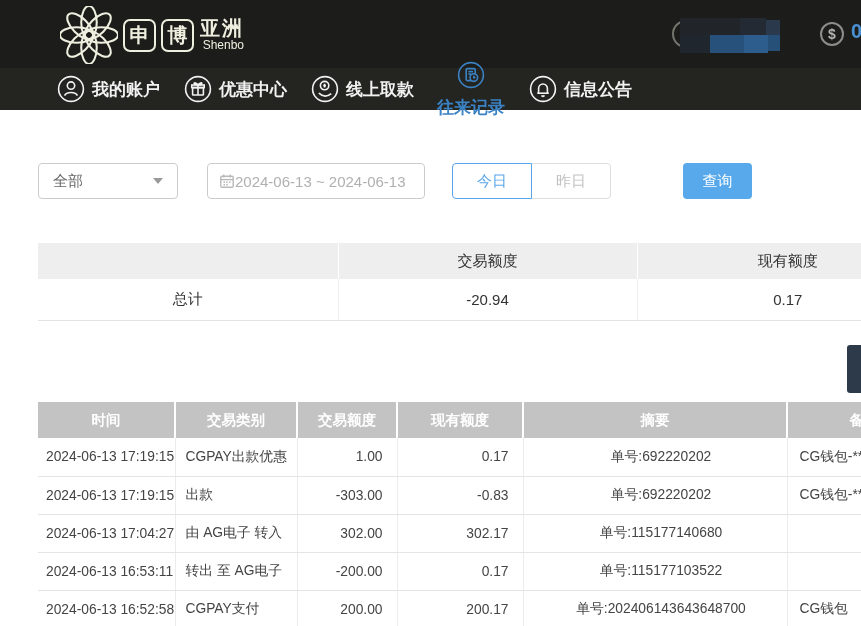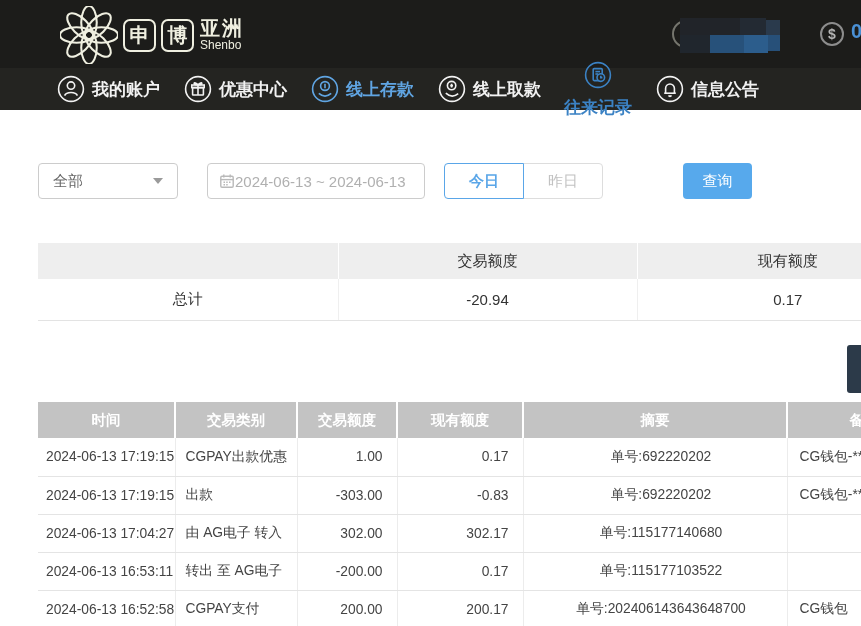--- a/index.html
+++ b/index.html
@@ -6,21 +6,21 @@
   html,body { background:#fff; }
   body { font-family:"Liberation Sans","DejaVu Sans",sans-serif; }
   .screen { position:relative; width:861px; height:626px; overflow:hidden; background:#fff; margin:0 auto; }
 
   
   .topbar { position:absolute; left:0; top:0; width:861px; height:68px; background:#1c1c1a; }
   .logo-group { position:absolute; left:60px; top:6px; display:flex; align-items:center; cursor:pointer; }
   .logo-flower { width:58px; height:58px; }
   .logo-char { width:33px; height:33px; border:2px solid #efefe0; border-radius:7px; color:#efefe0;
     font-size:20px; font-weight:700; display:flex; align-items:center; justify-content:center; margin-left:5px; }
-  .logo-right { display:flex; flex-direction:column; margin-left:6px; line-height:1.05; }
+  .logo-right { display:flex; flex-direction:column; margin-left:6px; line-height:1.05;align-items:flex-end; }
   .logo-region { color:#efefe0; font-size:20px; font-weight:700; letter-spacing:2px; }
   .logo-en { color:#efefe0; font-size:12px; }
 
   
   .redact { position:absolute; left:672px; top:16px; width:112px; height:38px; }
   .redact .ring { position:absolute; left:0; top:4px; width:28px; height:28px; border:2px solid #75756d; border-radius:50%; }
   .redact .b { position:absolute; }
   .rb1 { left:8px;  top:2px;  width:60px; height:19px; background:#212429; }
   .rb2 { left:68px; top:2px;  width:26px; height:19px; background:#232a33; }
   .rb3 { left:94px; top:4px;  width:14px; height:17px; background:#2a3a4c; }
@@ -45,21 +45,21 @@
   
   .select-box { position:absolute; left:38px; top:163px; width:140px; height:36px; border:1px solid #ccc;
     border-radius:4px; display:flex; align-items:center; padding:0 14px; font-size:15px; color:#666; cursor:pointer; background:#fff; }
   .select-box .caret { margin-left:auto; width:0; height:0; border-left:5px solid transparent;
     border-right:5px solid transparent; border-top:6px solid #9a9a9a; }
   .date-box { position:absolute; left:207px; top:163px; width:218px; height:36px; border:1px solid #ccc;
     border-radius:4px; display:flex; align-items:center; padding:0 11px; gap:0; font-size:15px; color:#b0b0b0; cursor:pointer; background:#fff; }
   .quick-group { position:absolute; left:436px; top:163px; display:flex; }
   .quick-btn { height:36px; width:80px; background:#fff; border:1px solid #ddd; color:#c2c2c2; font-size:15px;
     display:flex; align-items:center; justify-content:center; cursor:pointer; margin-left:-1px; }
-  .quick-btn:first-child { border-radius:4px 0 0 4px; margin-left:8px;font-weight:bold; }
+  .quick-btn:first-child { border-radius:4px 0 0 4px; margin-left:16px; }
   .quick-btn:last-child { border-radius:0 4px 4px 0; }
   .quick-btn.active { border-color:#5aa6e8; color:#5aa6e8; z-index:2; }
   .search-btn { position:absolute; left:683px; top:163px; width:69px; height:36px; background:#57a9ec; color:#fff;
     font-size:15px; border:none; border-radius:4px; display:flex; align-items:center; justify-content:center; cursor:pointer; }
 
   
   .summary-wrap { position:absolute; left:38px; top:243px; width:823px; overflow:hidden; }
   .summary-table { width:900px; border-collapse:collapse; table-layout:fixed; }
   .summary-table th { height:36px; background:#eee; color:#333; font-size:15px; font-weight:400;
     text-align:center; border-right:1px solid #fff; }
@@ -139,29 +139,20 @@
     </div>
     <div class="nav-item">
       <svg width="30" height="30" viewBox="0 0 30 30" fill="none" stroke="currentColor" stroke-width="1.6">
         <circle cx="15" cy="15" r="12.4"></circle>
         <rect x="9.6" y="13.6" width="10.8" height="7.4" rx="0.5"></rect>
         <rect x="8.8" y="11" width="12.4" height="2.6"></rect>
         <line x1="15" y1="11" x2="15" y2="21"></line>
         <path d="M15,10.8 c-4.2,-4.6 -6,0.4 0,0 M15,10.8 c4.2,-4.6 6,0.4 0,0"></path>
       </svg>
       <span>优惠中心</span>
-    </div>
-    <div class="nav-item blue-light">
-      <svg width="30" height="30" viewBox="0 0 30 30" fill="none" stroke="currentColor" stroke-width="1.6">
-        <circle cx="15" cy="15" r="12.4"></circle>
-        <circle cx="15" cy="12" r="4.4"></circle>
-        <line x1="15" y1="9.8" x2="15" y2="14.2"></line>
-        <path d="M8.8,19.4 q6.2,5.4 12.4,0"></path>
-      </svg>
-      <span>线上存款</span>
     </div>
     <div class="nav-item">
       <svg width="30" height="30" viewBox="0 0 30 30" fill="none" stroke="currentColor" stroke-width="1.6">
         <circle cx="15" cy="15" r="12.4"></circle>
         <circle cx="14.6" cy="11.6" r="4.2"></circle>
         <path d="M13.2,11.6 h2.8 M14.6,9.8 v3.6"></path>
         <path d="M8.8,19.2 q6.2,5.6 12.4,0.4"></path>
       </svg>
       <span>线上取款</span>
     </div>

